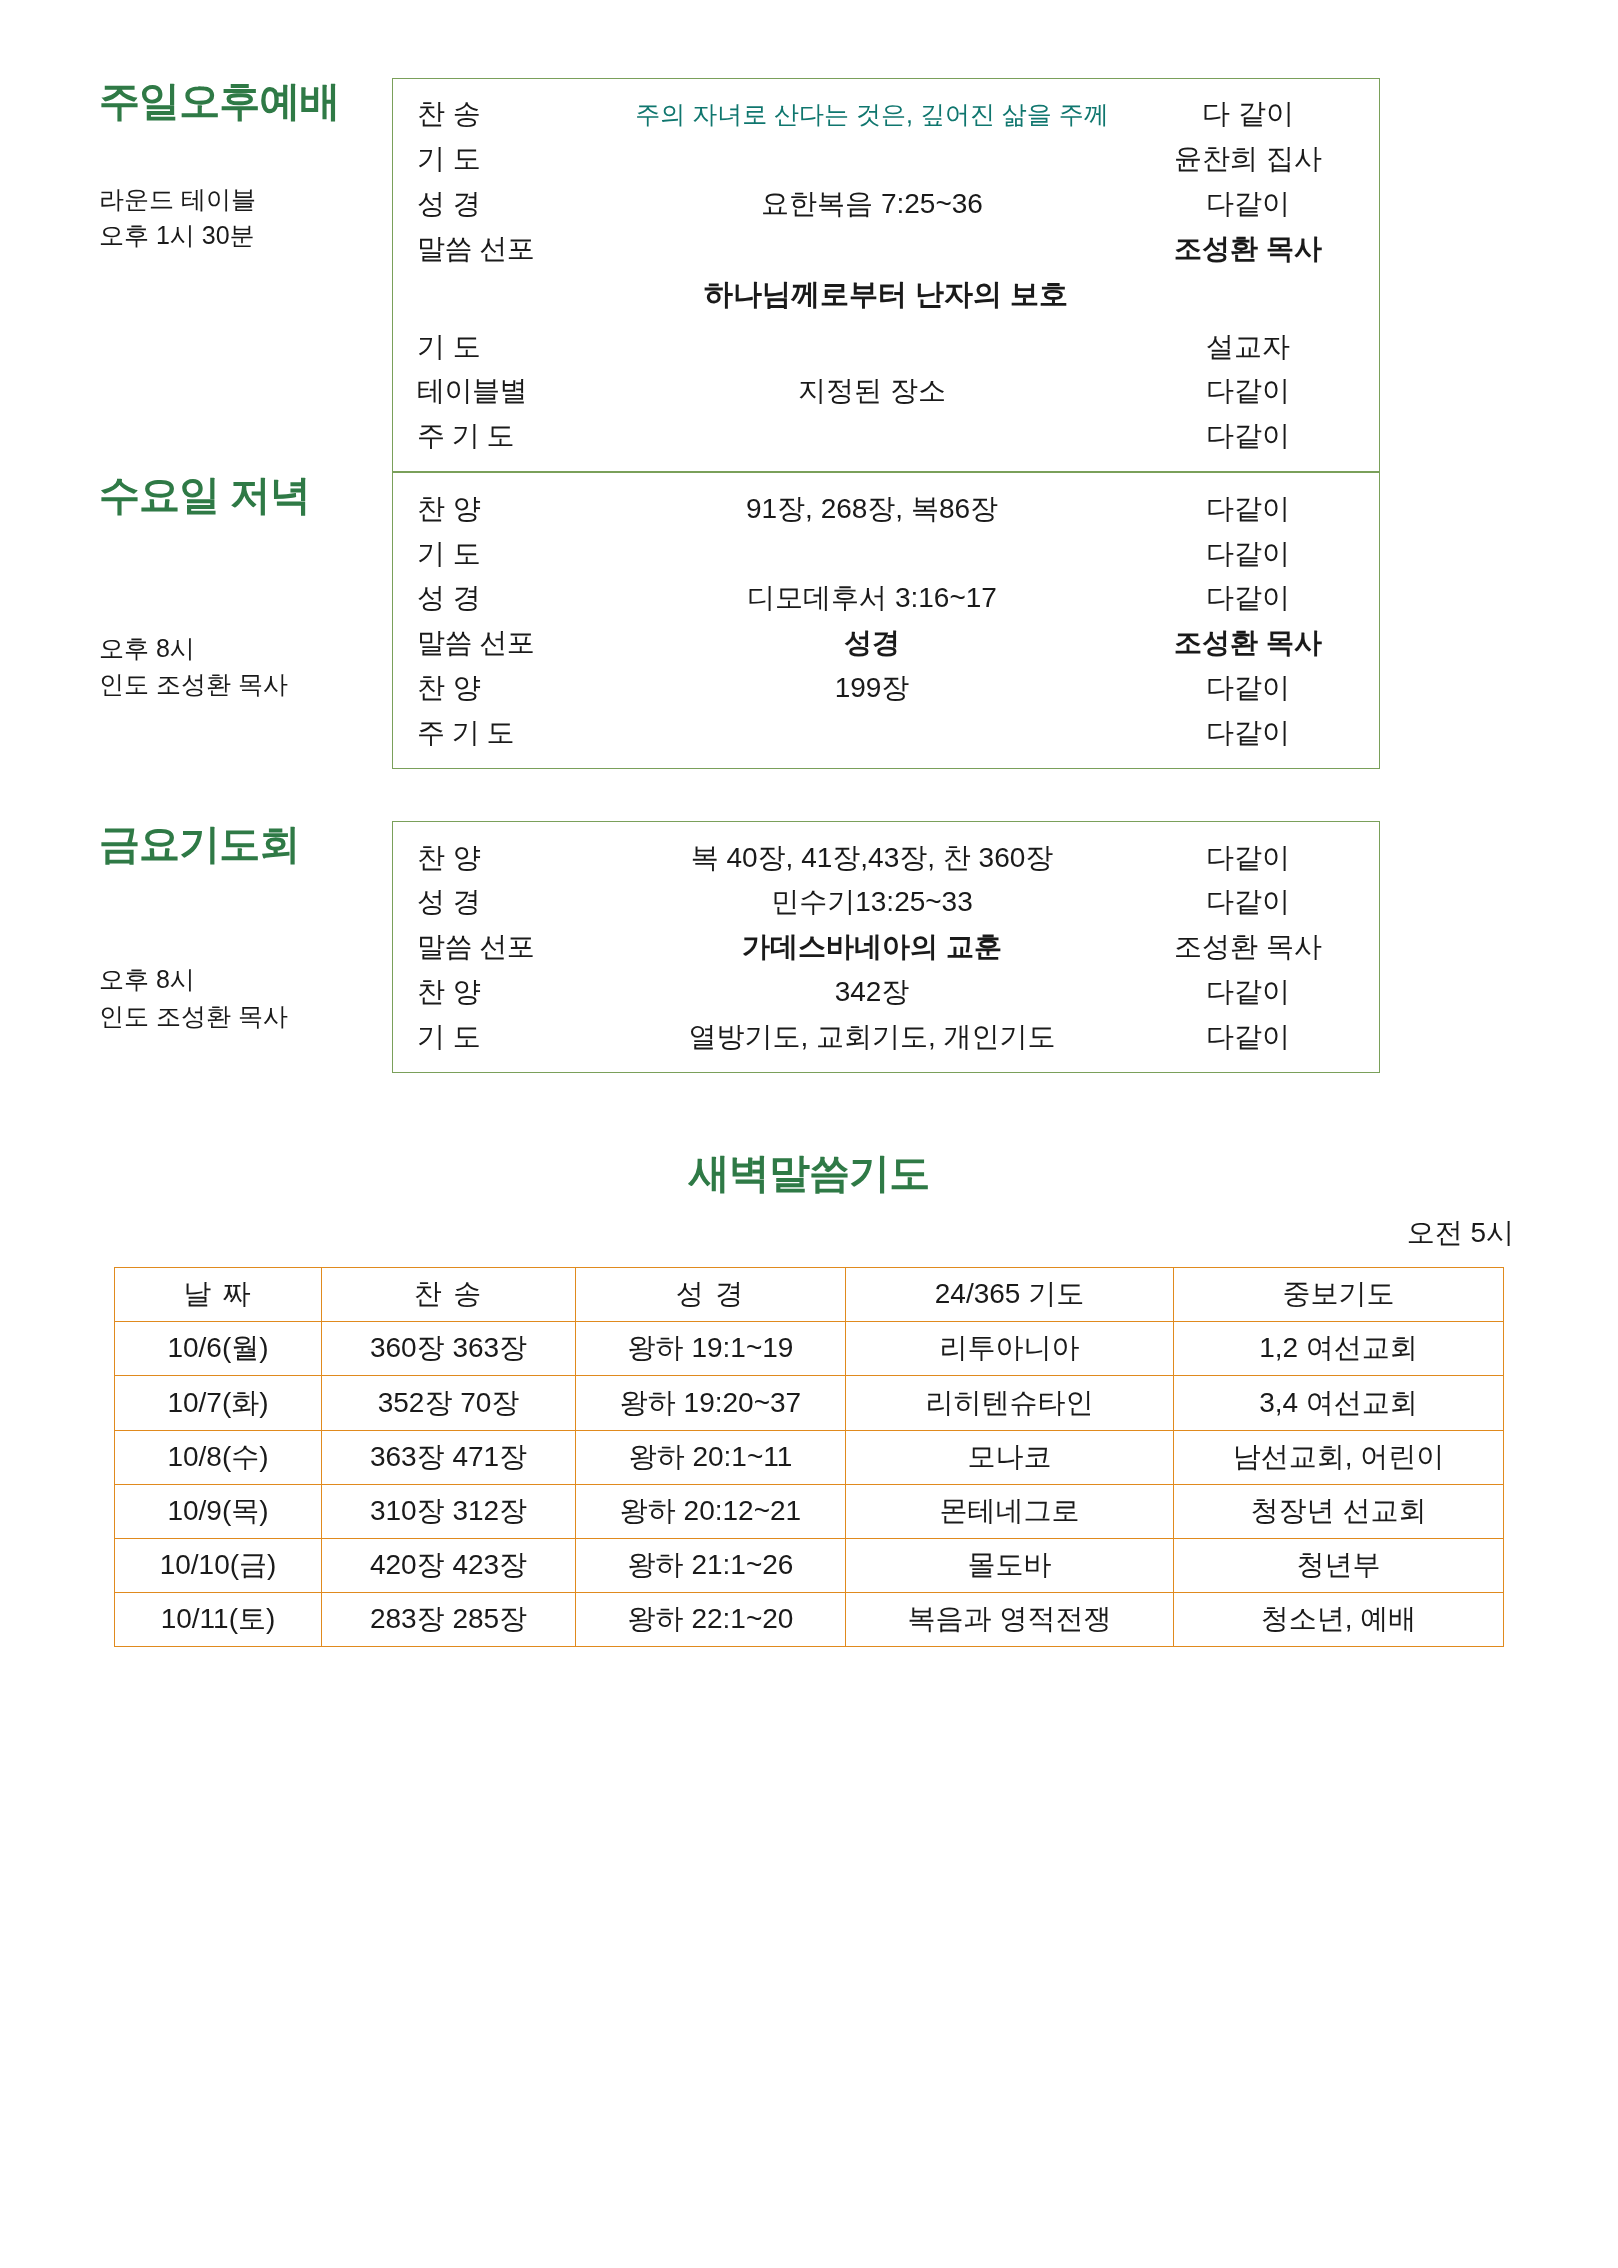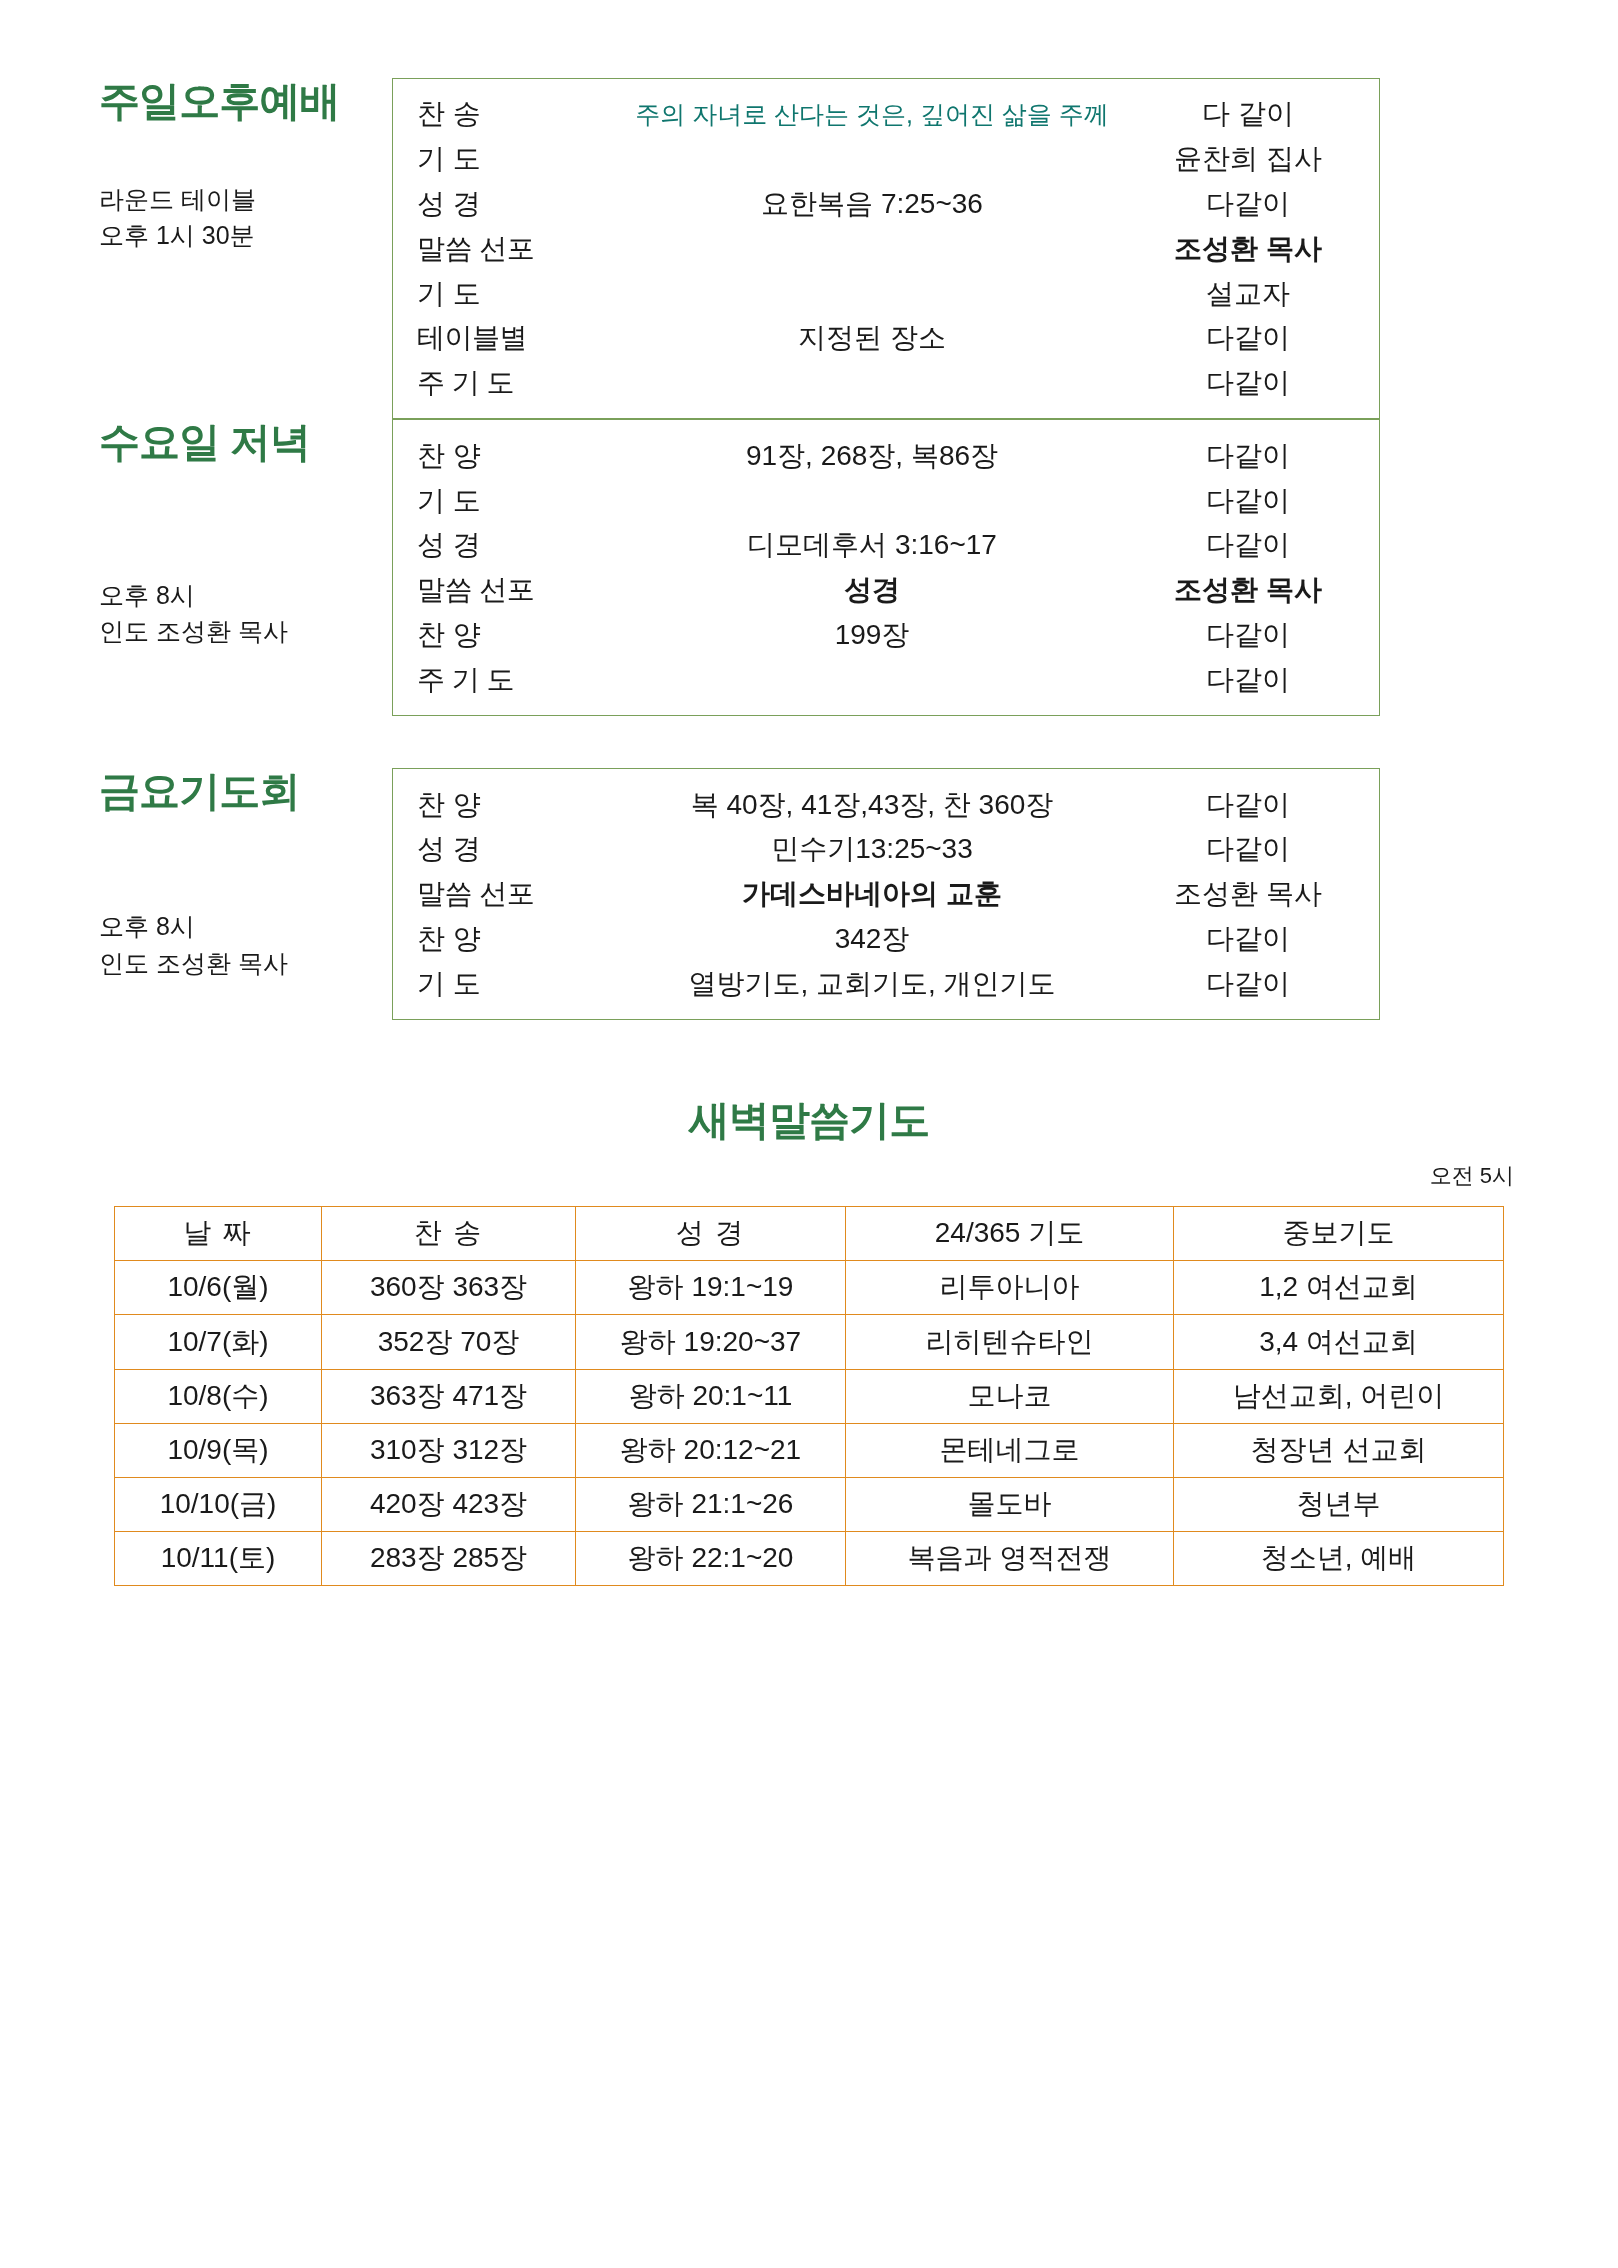--- a/index.html
+++ b/index.html
@@ -121,21 +121,21 @@
   .dawn-title {
     font-size: 41px;
     font-weight: bold;
     color: #2f7a46;
     letter-spacing: -0.9px;
   }
   .dawn-time {
     text-align: right;
     padding-right: 104px;
     margin-top: 13px;
-    font-size: 22px;
+    font-size: 28px;
   }
   table.dawn-table {
     border-collapse: collapse;
     margin: 15px auto 0 auto;
     width: 1389px;
     table-layout: fixed;
   }
   table.dawn-table th, table.dawn-table td {
     border: 1.9px solid #e08a1e;
     font-size: 28px;
@@ -192,20 +192,21 @@
         <div class="order-mid">요한복음 7:25~36</div>
         <div class="order-right">다같이</div>
       </div>
 
       <div class="order-row">
         <div class="order-label nospread">말씀 선포</div>
         <div class="order-mid"></div>
         <div class="order-right bold">조성환 목사</div>
       </div>
 
+      <div class="order-center-line">하나님께로부터 난자의 보호</div>
 
       <div class="order-row">
         <div class="order-label">
             <span>기 도</span>
           </div>
         <div class="order-mid"></div>
         <div class="order-right">설교자</div>
       </div>
 
       <div class="order-row">

